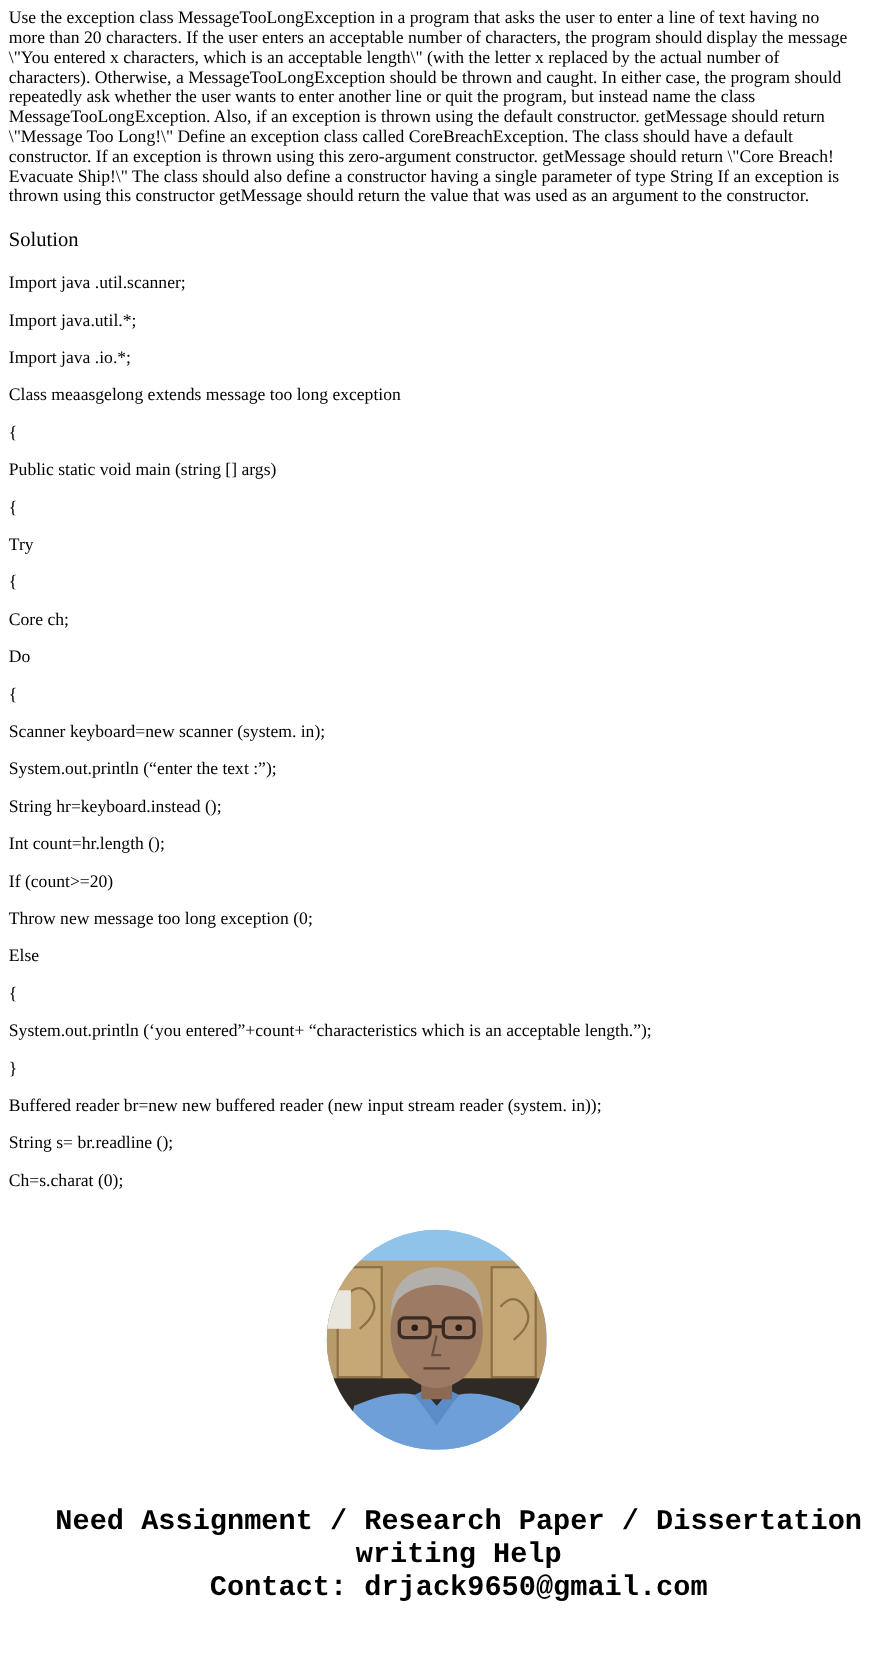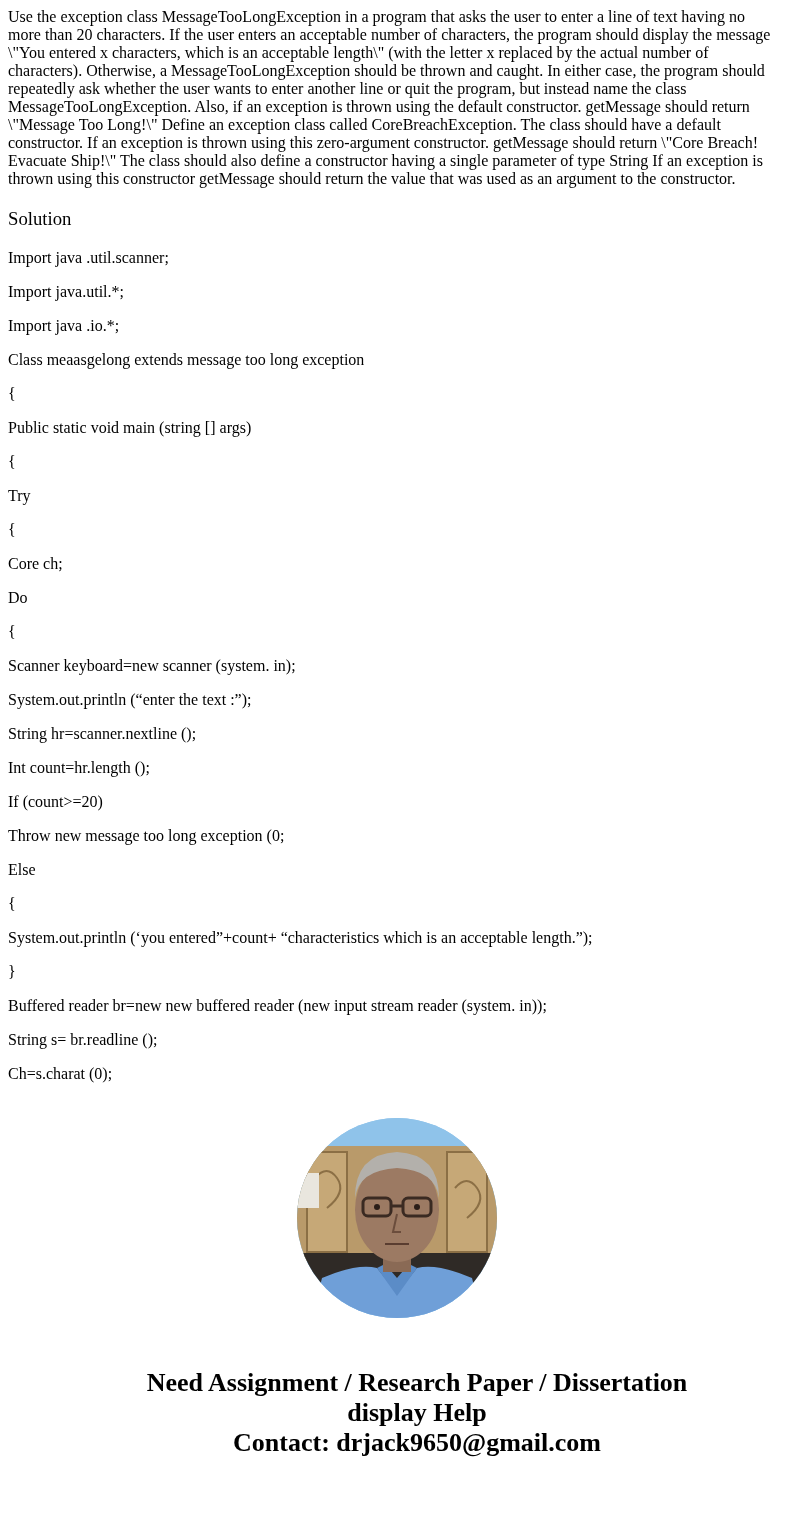--- a/index.html
+++ b/index.html
@@ -43,21 +43,21 @@
       width: 200px;
       height: 200px;
       border-radius: 50%;
       overflow: hidden;
       position: relative;
       background: #8fc3ea;
     }
     .footer {
       margin-top: 50px;
       text-align: center;
-      font-family: Liberation Serif, serif;
+      font-family: Liberation Mono, monospace;
       font-weight: bold;
       font-size: 26px;
       line-height: 30px;
       color: #000000;
       margin-left: 40px;
     }
   </style>
 </head>
 <body>
 
@@ -74,21 +74,21 @@
     <p class="code-line">{</p>
     <p class="code-line">Public static void main (string [] args)</p>
     <p class="code-line">{</p>
     <p class="code-line">Try</p>
     <p class="code-line">{</p>
     <p class="code-line">Core ch;</p>
     <p class="code-line">Do</p>
     <p class="code-line">{</p>
     <p class="code-line">Scanner keyboard=new scanner (system. in);</p>
     <p class="code-line">System.out.println (“enter the text :”);</p>
-    <p class="code-line">String hr=scanner.nextline ();</p>
+    <p class="code-line">String hr=keyboard.instead ();</p>
     <p class="code-line">Int count=hr.length ();</p>
     <p class="code-line">If (count&gt;=20)</p>
     <p class="code-line">Throw new message too long exception (0;</p>
     <p class="code-line">Else</p>
     <p class="code-line">{</p>
     <p class="code-line">System.out.println (‘you entered”+count+ “characteristics which is an acceptable length.”);</p>
     <p class="code-line">}</p>
     <p class="code-line">Buffered reader br=new new buffered reader (new input stream reader (system. in));</p>
     <p class="code-line">String s= br.readline ();</p>
     <p class="code-line">Ch=s.charat (0);</p>
@@ -127,15 +127,15 @@
       <circle cx="120" cy="89" r="3" fill="#2a1d18"></circle>
 
       <path d="M100 96 L96 114 L104 114" fill="none" stroke="#6b4d3c" stroke-width="2"></path>
       <line x1="88" y1="126" x2="112" y2="126" stroke="#5a3d30" stroke-width="2"></line>
     </svg>
   </div>
 </div>
 
 <div class="footer">
   <div>Need Assignment / Research Paper / Dissertation</div>
-  <div>display Help</div>
+  <div>writing Help</div>
   <div>Contact: drjack9650@gmail.com</div>
 </div>
 
 </body></html>

